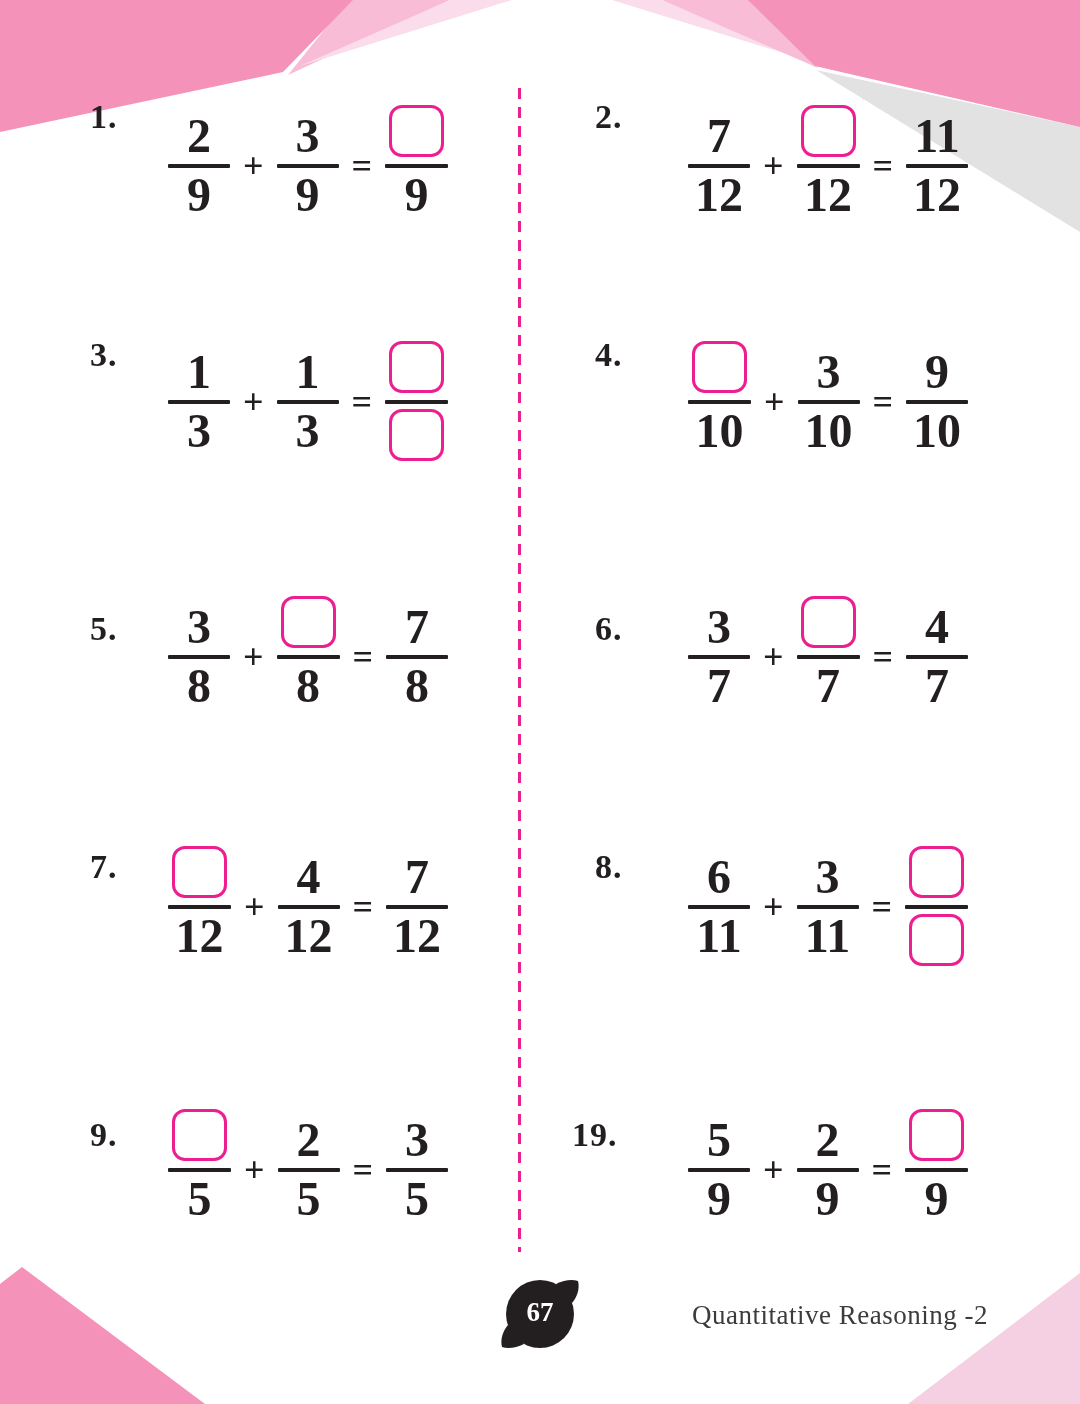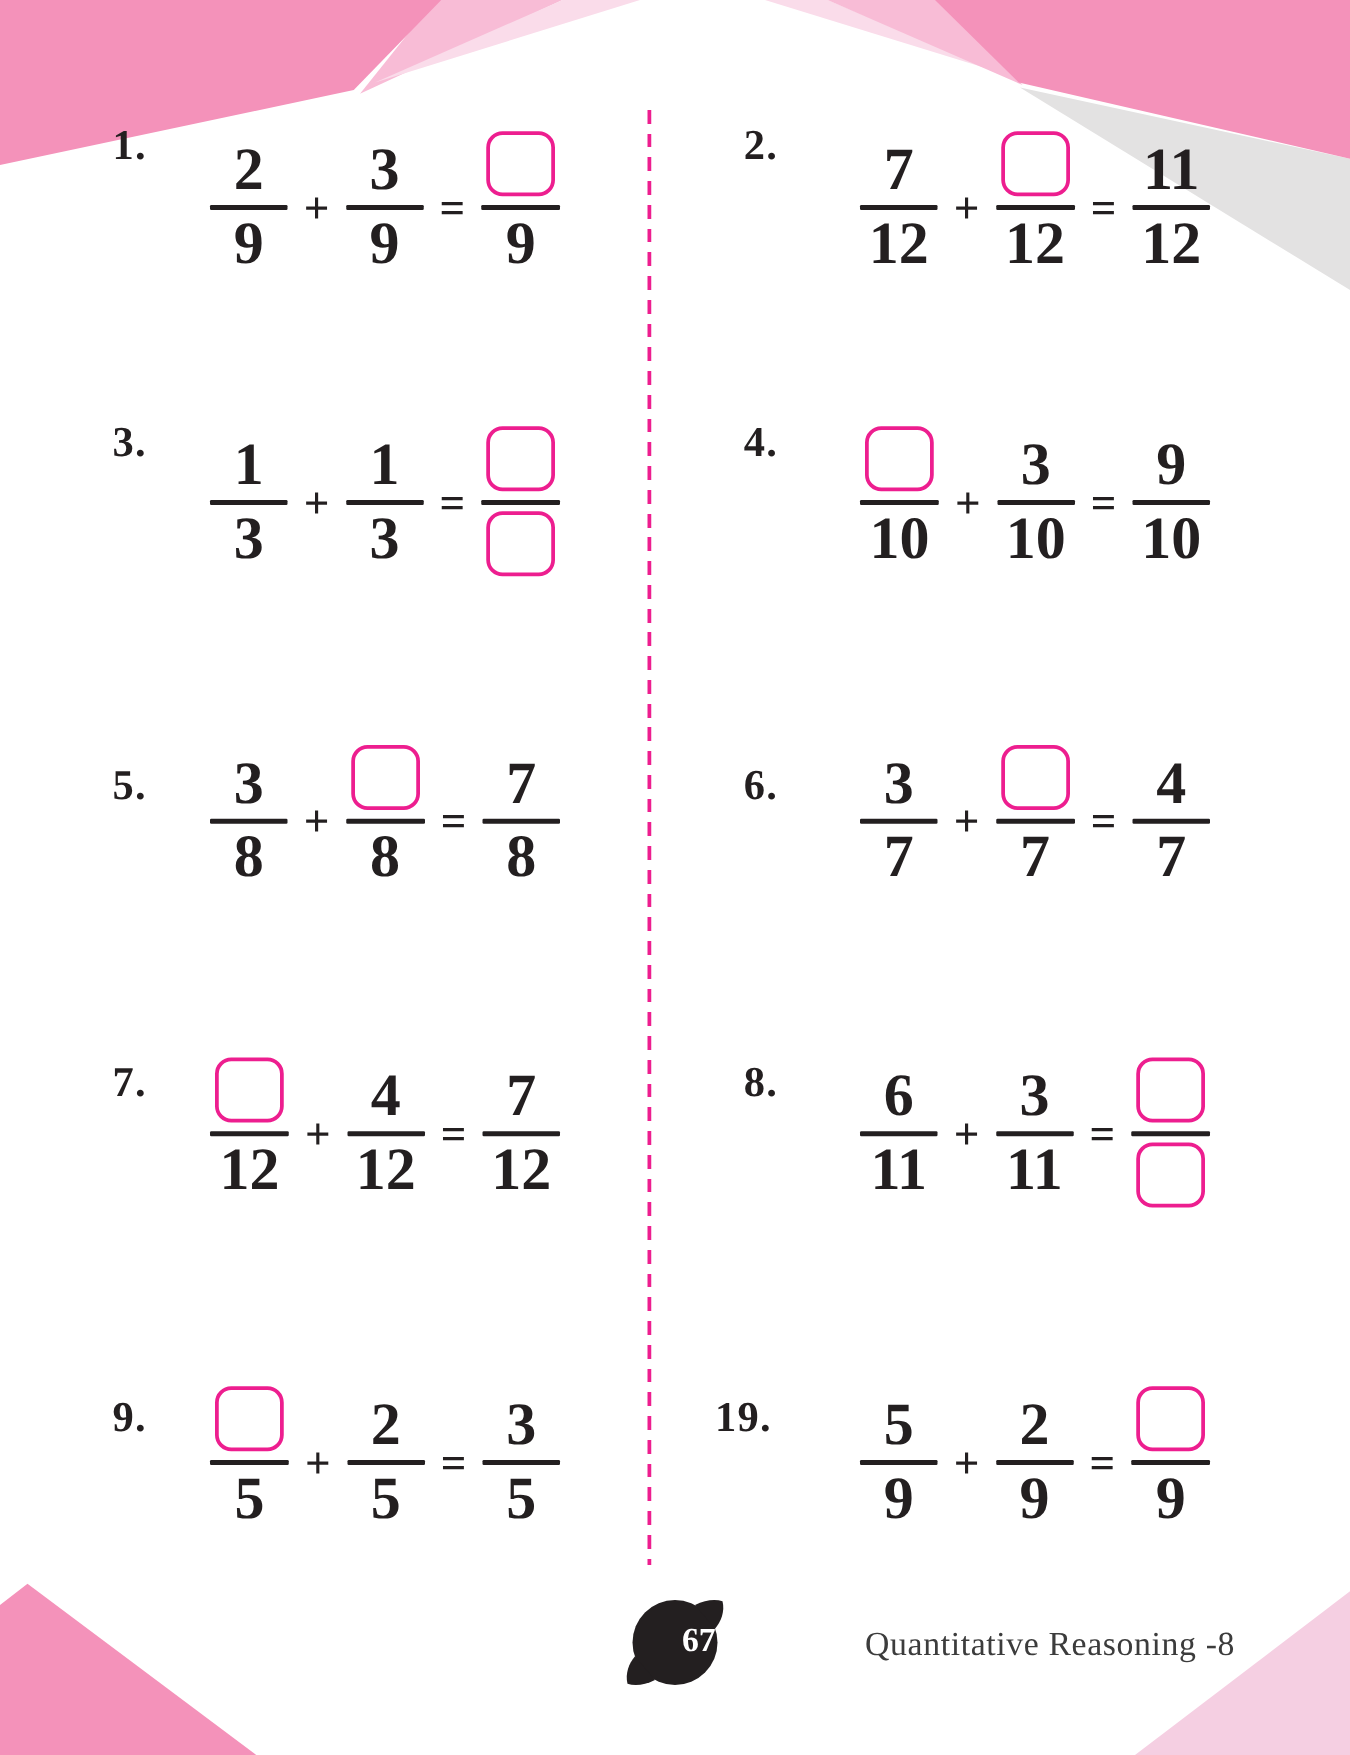--- a/index.html
+++ b/index.html
@@ -37,21 +37,21 @@
     border:3px solid var(--accent,#ed1e8f); border-radius:13px;
     box-sizing:border-box;
   }
   .op {
     font-size:36px; font-weight:bold; color:var(--ink,#231f20);
     align-self:center; margin:0 13px; line-height:1;
   }
 
   .badge-label {
     position:absolute; left:508px; top:1297px; width:64px; text-align:center;
-    font-size:27px; font-weight:bold; color:#ffffff;margin-left:19px;
+    font-size:27px; font-weight:bold; color:#ffffff;
   }
   .book-title {
     position:absolute; right:92px; top:1300px;
     font-size:27px; color:var(--footer-ink,#3c3c3c); letter-spacing:0.5px;
   }
 </style>
 </head>
 <body>
 
 <div class="page">
@@ -403,15 +403,15 @@
           <span class="answer-box"></span>
         </div>
       <div class="fr-bar"></div>
       <div class="fr-den">
           <span class="fr-text">9</span>
         </div>
     </div>
   </div>
 
   <div class="badge-label">67</div>
-  <div class="book-title">Quantitative Reasoning -8</div>
+  <div class="book-title">Quantitative Reasoning -2</div>
 
 </div>
 
 </body></html>

